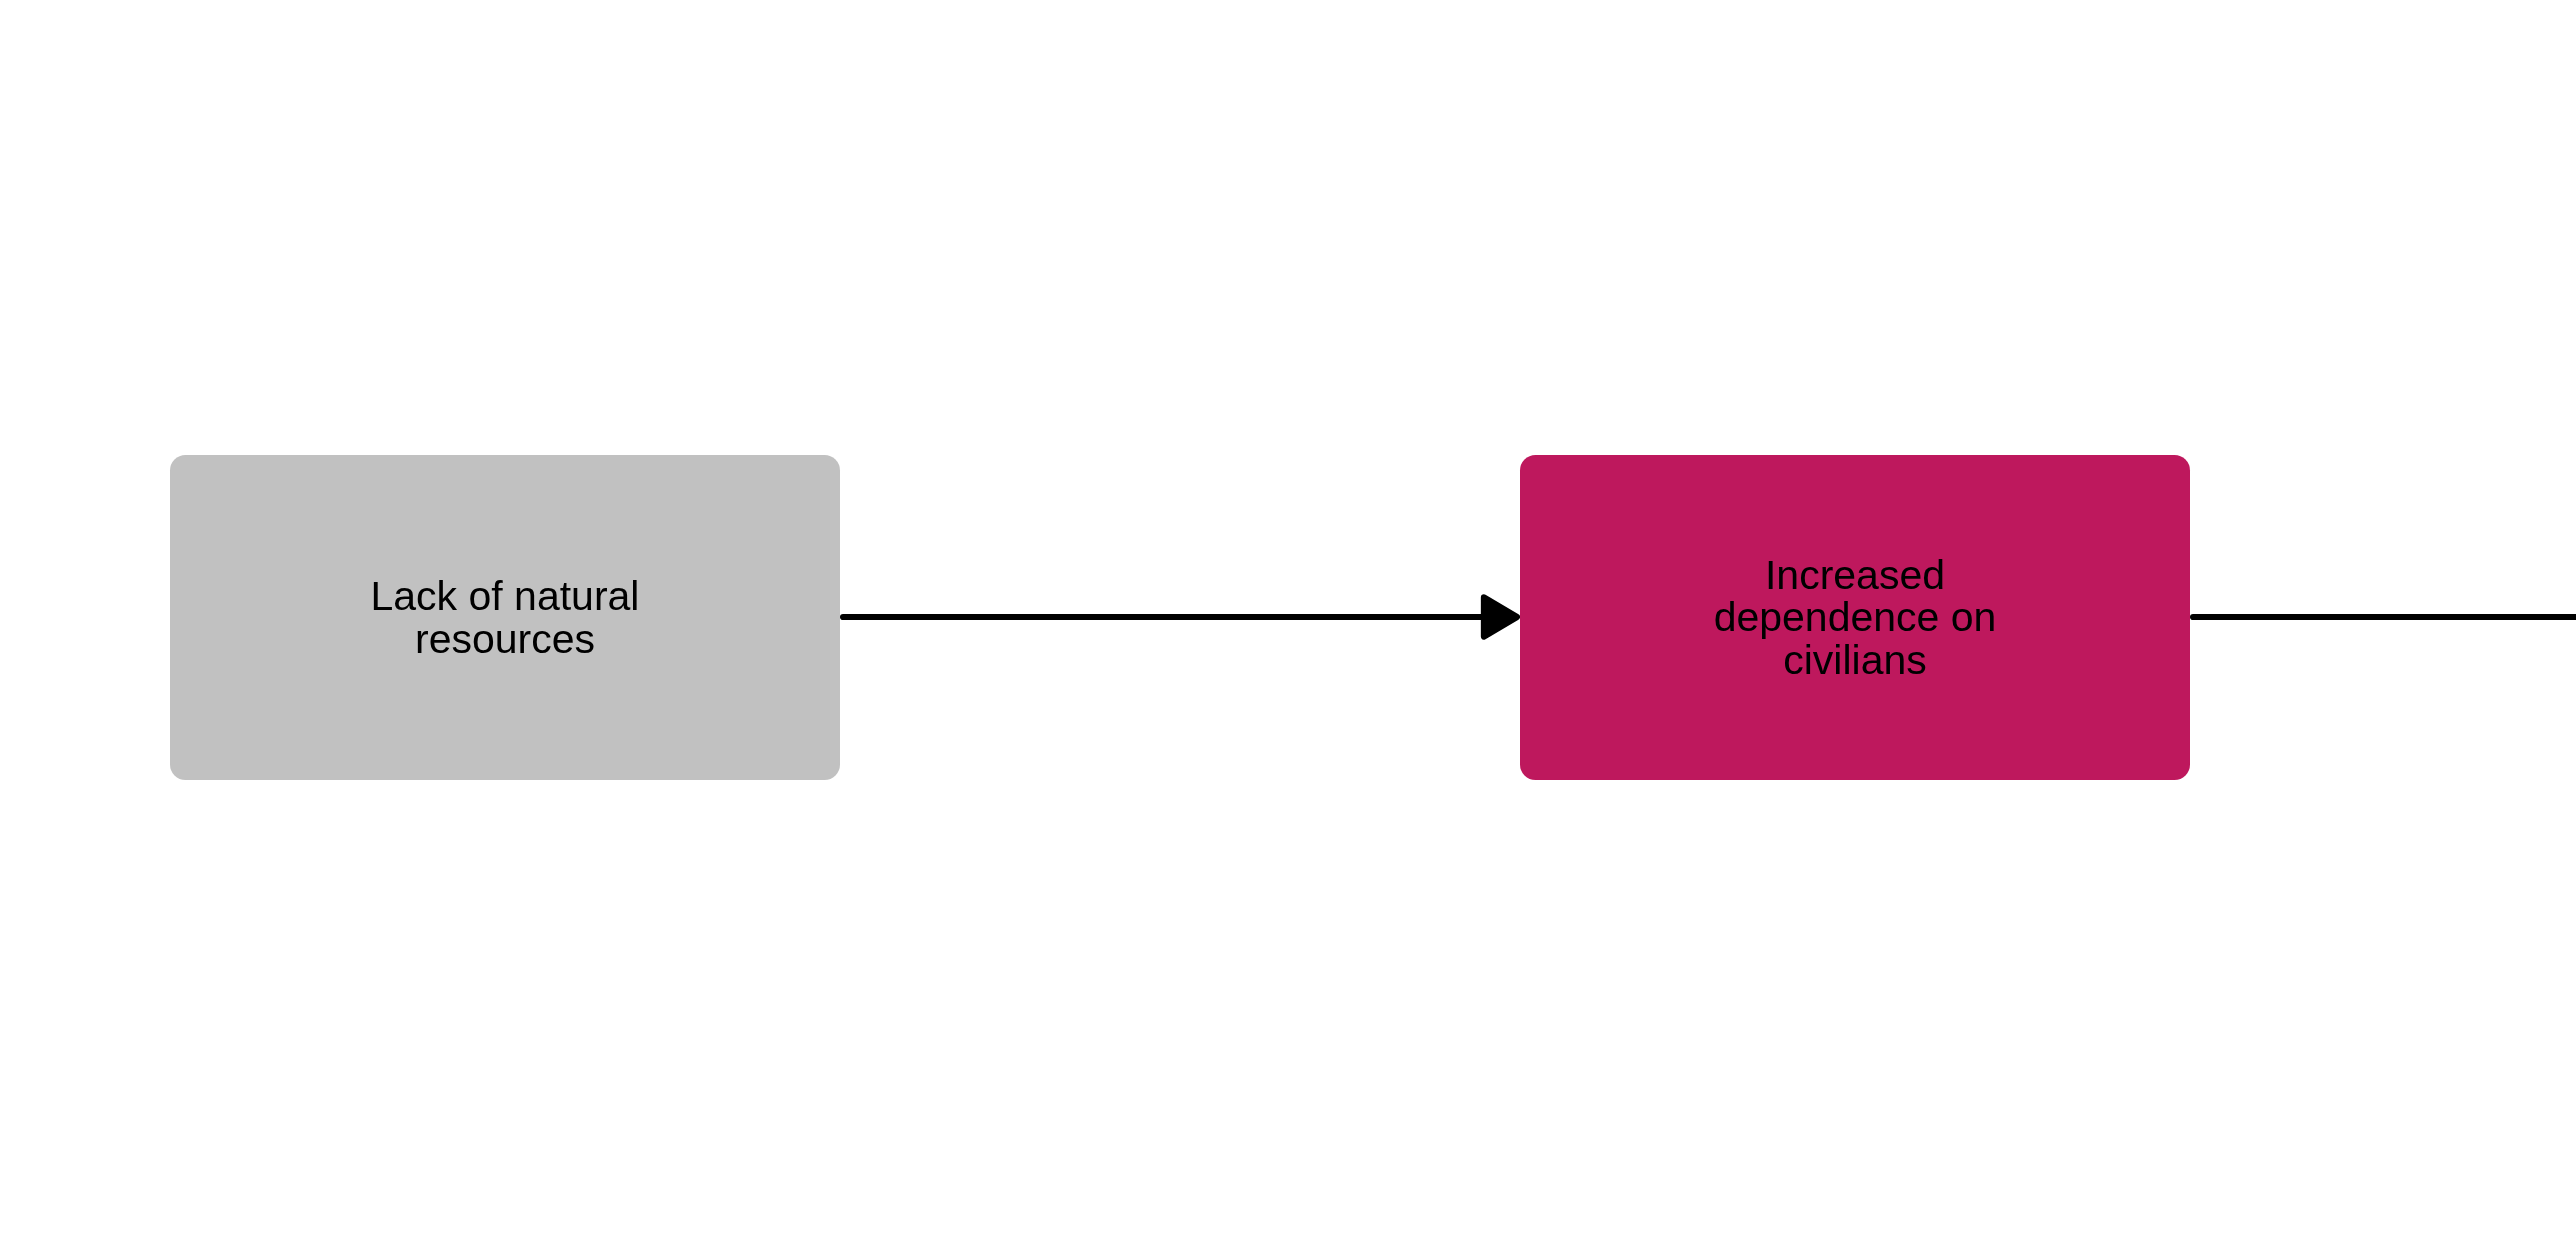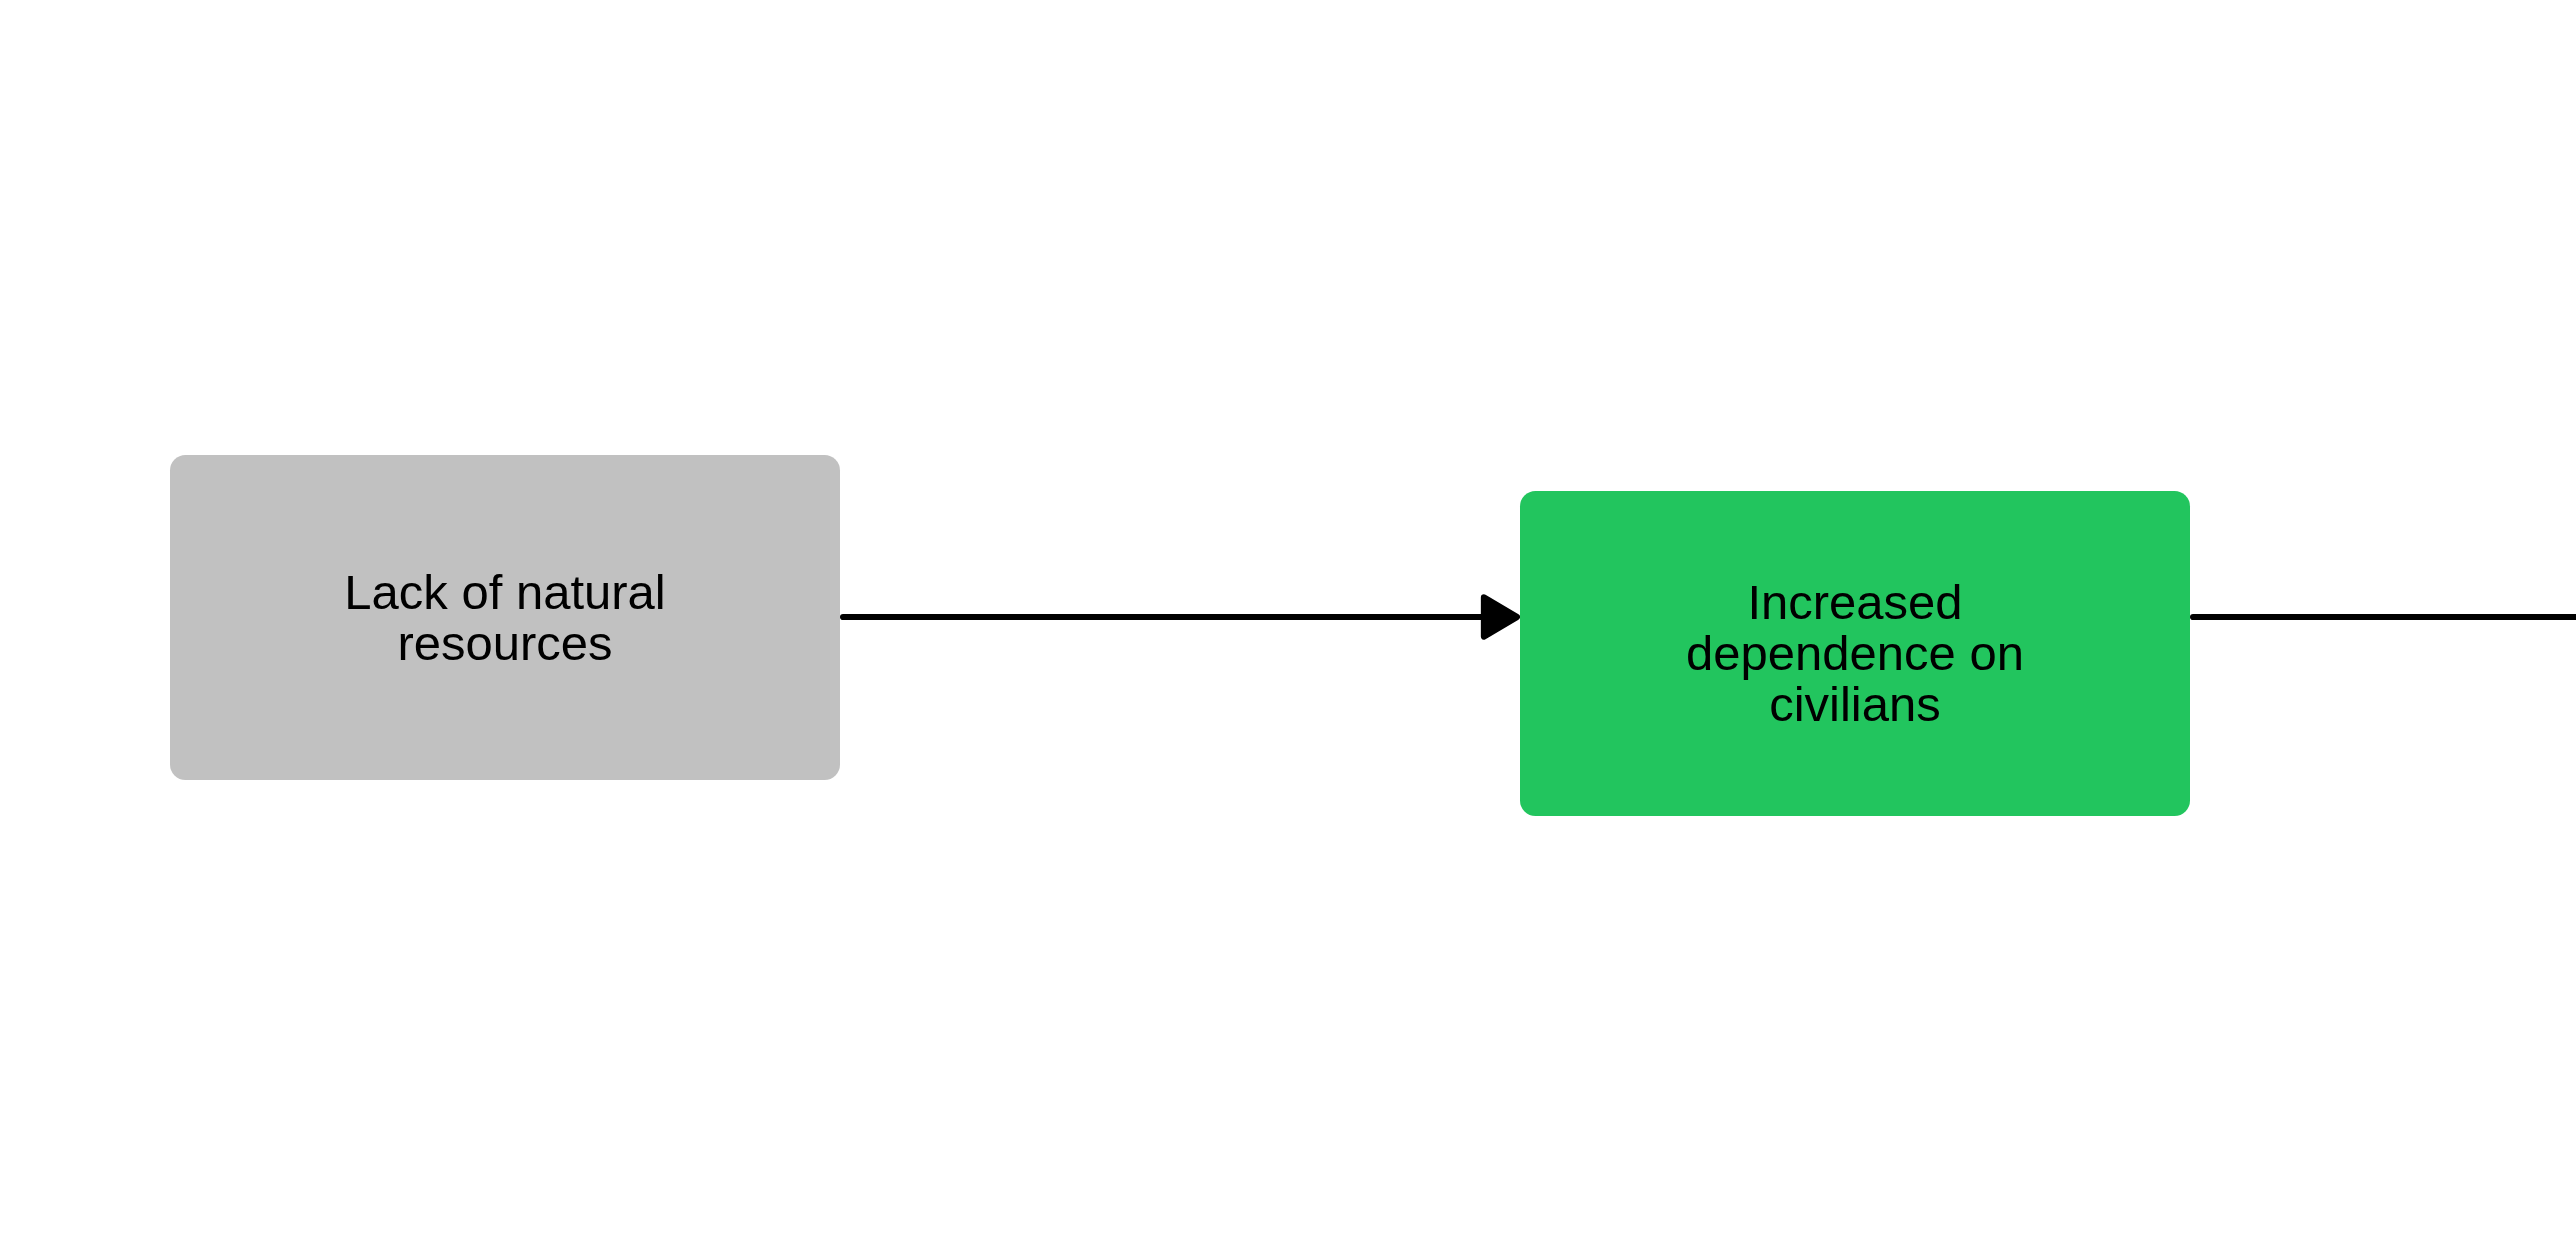--- a/index.html
+++ b/index.html
@@ -20,21 +20,21 @@
   .node {
     position: absolute;
     top: 455px;
     width: 670px;
     height: 325px;
     border-radius: 15.5px;
     display: flex;
     align-items: center;
     justify-content: center;
     text-align: center;
-    font-size: 49px;
+    font-size: 41px;
     line-height: 1.04;
     white-space: pre-line;
     box-sizing: border-box;
   }
   .node-0 { left: 170px; }
   .node-1 { left: 1520px; }
   .edge {
     position: absolute;
     top: 586px;
     width: 680px;
@@ -52,21 +52,21 @@
   <div class="node node-0" style="background-color: rgb(193, 193, 193); color: rgb(0, 0, 0);">
     <span class="node-label">Lack of natural
 resources</span>
   </div>
 
   <svg class="edge edge-0" viewBox="0 0 1320 120" style="color: rgb(0, 0, 0);">
     <line x1="6" y1="60" x2="1256" y2="60" stroke="currentColor" stroke-width="12" stroke-linecap="round"></line>
     <polygon points="1250,22 1314,60 1250,98" fill="currentColor" stroke="currentColor" stroke-width="12" stroke-linejoin="round"></polygon>
   </svg>
 
-  <div class="node node-1" style="background-color: #22c55e; color: rgb(0, 0, 0); margin-top: 36px;">
+  <div class="node node-1" style="background-color: #be185d; color: rgb(0, 0, 0);">
     <span class="node-label">Increased
 dependence on
 civilians</span>
   </div>
 
   <svg class="edge edge-1" viewBox="0 0 1320 120" style="color: rgb(0, 0, 0);">
     <line x1="6" y1="60" x2="1256" y2="60" stroke="currentColor" stroke-width="12" stroke-linecap="round"></line>
     <polygon points="1250,22 1314,60 1250,98" fill="currentColor" stroke="currentColor" stroke-width="12" stroke-linejoin="round"></polygon>
   </svg>
 

